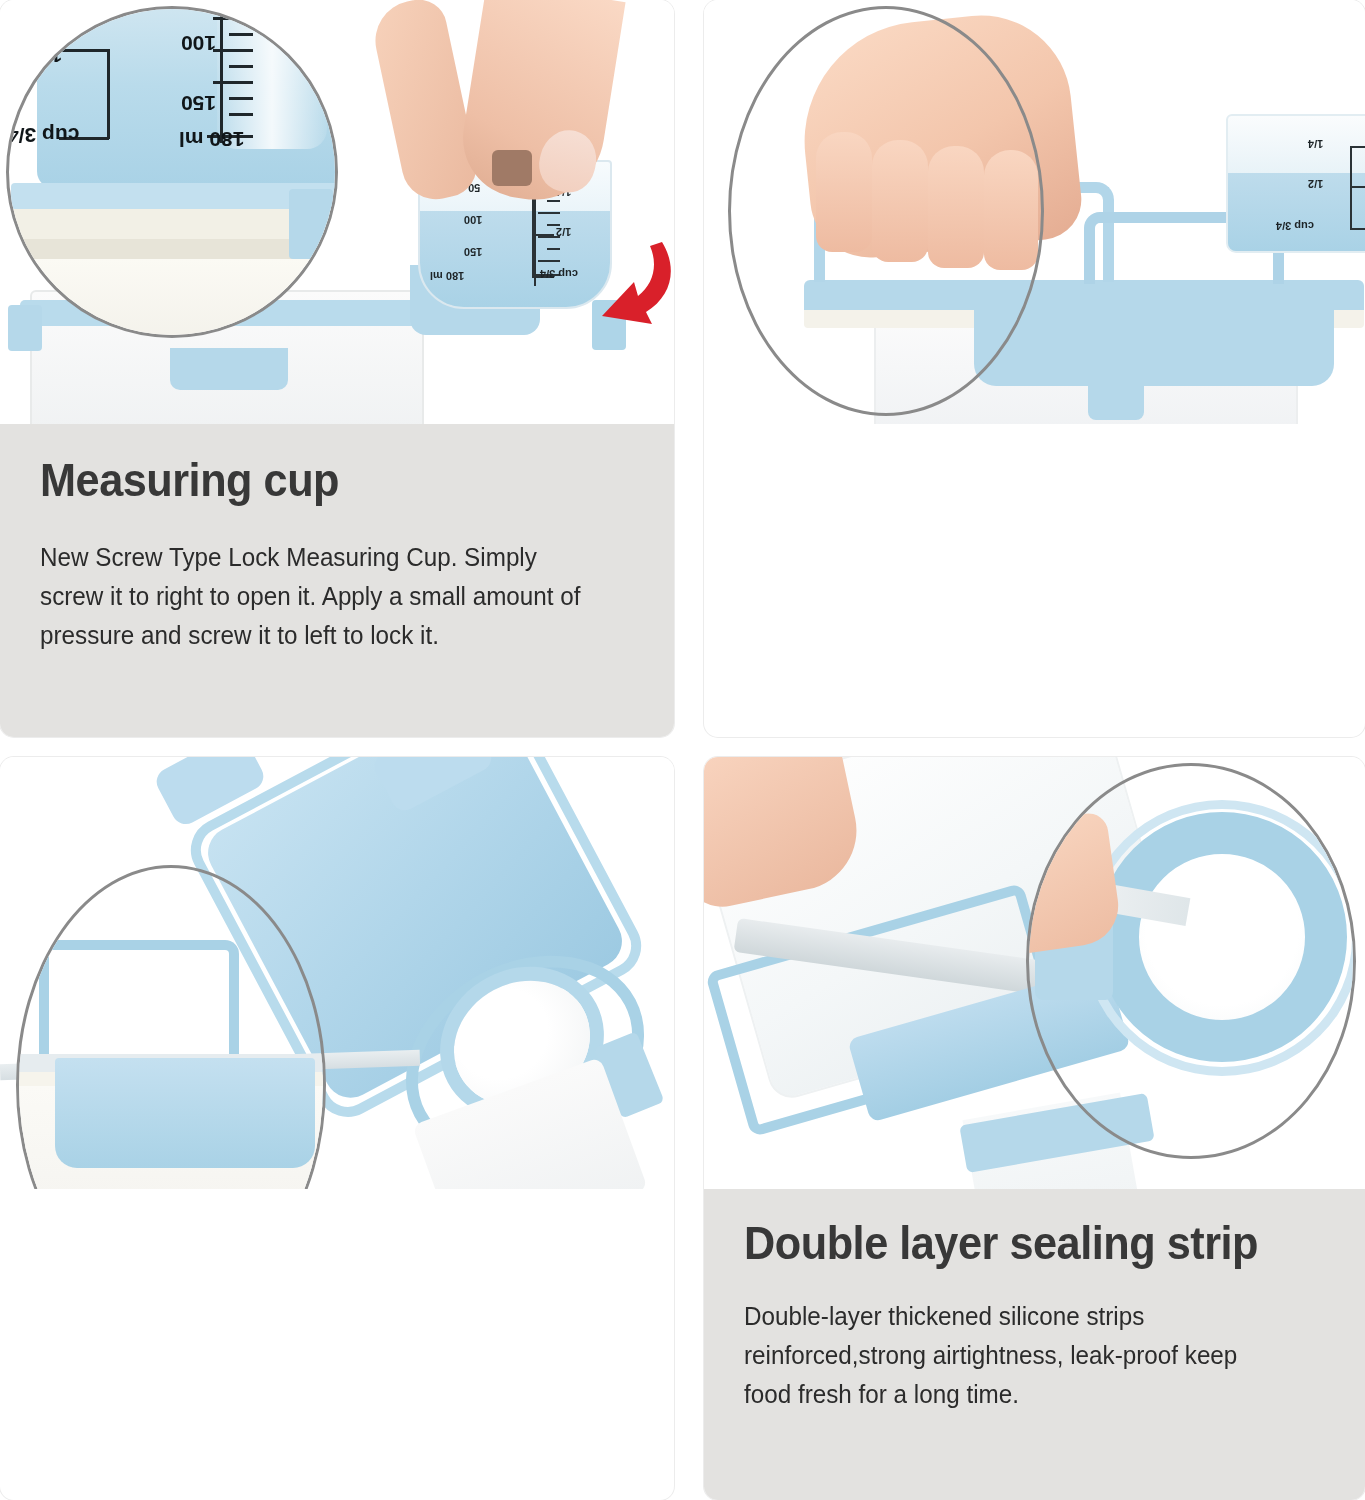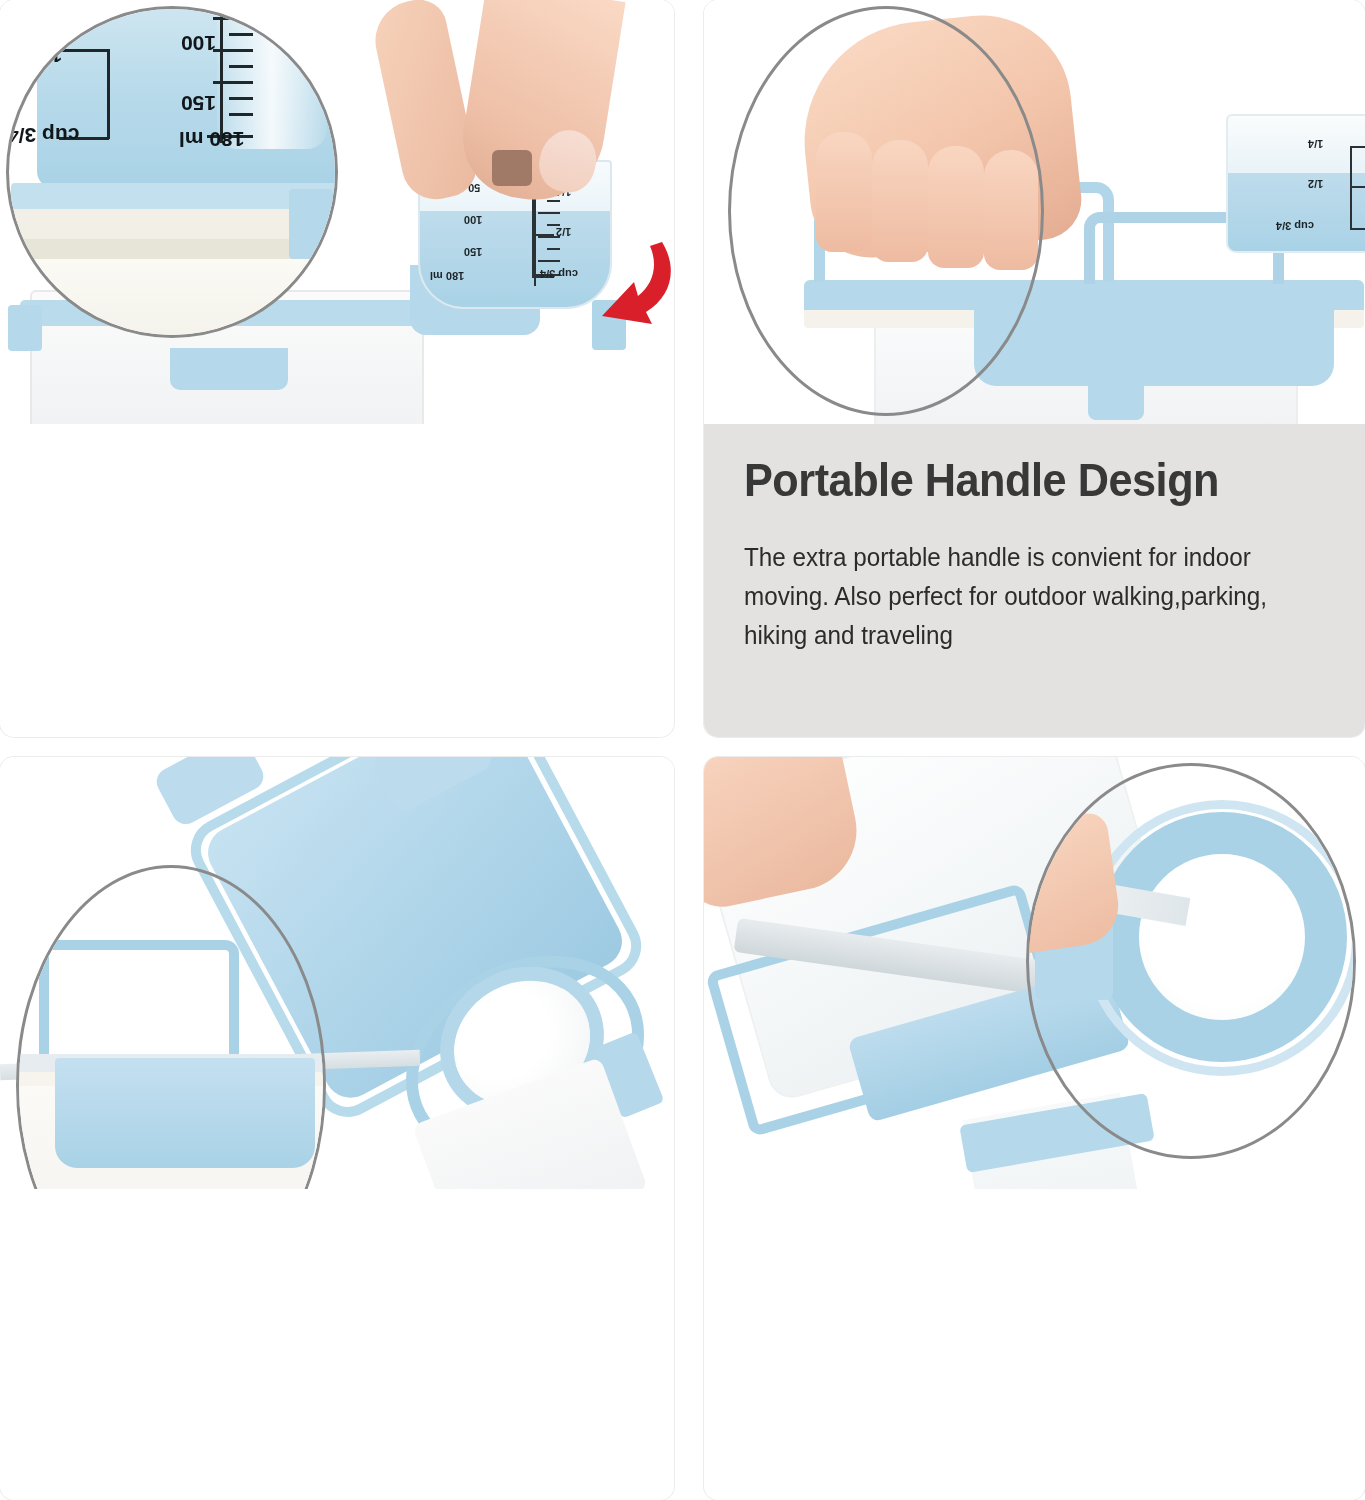--- a/index.html
+++ b/index.html
@@ -410,20 +410,24 @@
             <div class="mag-brace" style="left:104px;top:46px;width:3px;height:90px;"></div>
             <div class="mag-brace" style="left:56px;top:46px;width:50px;height:3px;"></div>
             <div class="mag-brace" style="left:56px;top:134px;width:50px;height:3px;"></div>
 
             <div class="mag-l" style="left:30px;top:40px;">1/2</div>
             <div class="mag-l" style="left:4px;top:120px;">cup 3/4</div>
           </div>
         </div>
 
       </div>
+      <div class="caption">
+        <h2>Measuring cup</h2>
+        <p class="body">New Screw Type Lock Measuring Cup. Simply screw it to right to open it. Apply a small amount of pressure and screw it to left to lock it.</p>
+      </div>
     </div>
   </div>
 
   <div class="cell tr">
     <div class="card">
       <div class="photo">
 
         <div class="tr-body"></div>
         <div class="tr-lid"></div>
         <div class="tr-lid2"></div>
@@ -445,24 +449,20 @@
           <div class="lbl" style="left:48px;top:104px;">cup 3/4</div>
         </div>
 
         <div class="tr-hand"></div>
         <div class="tr-f" style="left:112px;top:132px;width:56px;height:120px;"></div>
         <div class="tr-f" style="left:168px;top:140px;width:56px;height:122px;"></div>
         <div class="tr-f" style="left:224px;top:146px;width:56px;height:122px;"></div>
         <div class="tr-f" style="left:280px;top:150px;width:54px;height:120px;"></div>
 
         <div class="mag tr-mag"></div>
-      </div>
-      <div class="caption">
-        <h2>Portable Handle Design</h2>
-        <p class="body">The extra portable handle is convient for indoor moving. Also perfect for outdoor walking,parking, hiking and traveling</p>
       </div>
     </div>
   </div>
 
   <div class="cell bl">
     <div class="card">
       <div class="photo">
 
         <div class="bl-lid"></div>
         <div class="bl-lidrim"></div>
@@ -498,16 +498,20 @@
         <div class="br-hand"></div>
 
         <div class="mag br-mag">
           <div class="br-mag-ring2"></div>
           <div class="br-mag-ring"></div>
           <div class="br-mag-strip"></div>
           <div class="br-mag-tab"></div>
           <div class="br-mag-hand"></div>
         </div>
       </div>
+      <div class="caption">
+        <h2>Double layer sealing strip</h2>
+        <p class="body">Double-layer thickened silicone strips reinforced,strong airtightness, leak-proof keep food fresh for a long time.</p>
+      </div>
     </div>
   </div>
 
 </div>
 
 </body></html>

